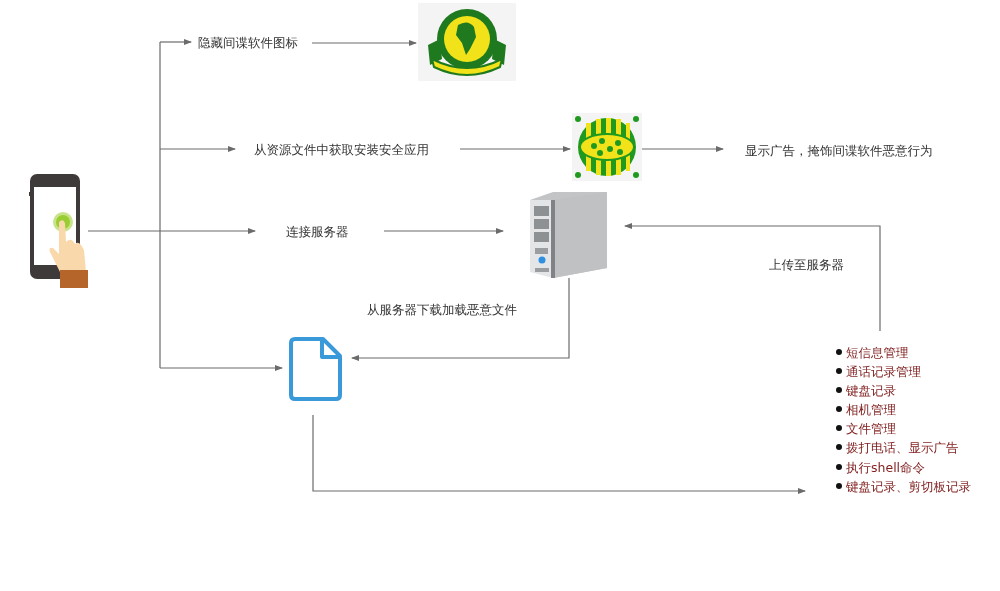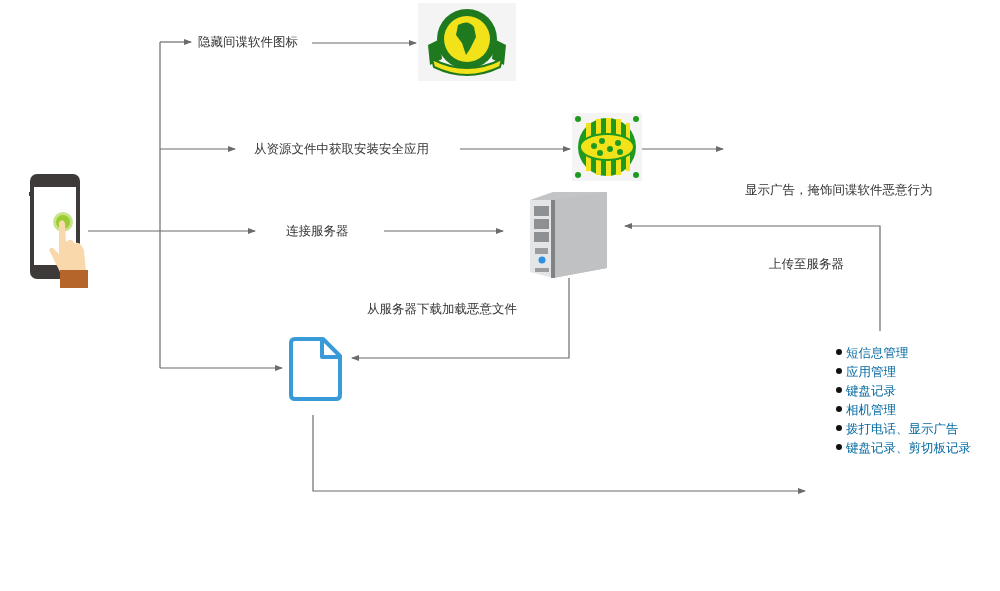--- a/index.html
+++ b/index.html
@@ -1,22 +1,22 @@
 <!DOCTYPE html>
 <html><head>
 <meta charset="utf-8">
 <style>
   html, body { margin: 0; padding: 0; background: #ffffff; }
   body { width: 1000px; height: 591px; position: relative; overflow: hidden;
          font-family: "DejaVu Sans", "Liberation Sans", sans-serif; color: #333333; }
-  .lbl { position: absolute; font-size: 12.5px; line-height: 16px; white-space: nowrap; color: #333; font-family: Liberation Mono, monospace; }
+  .lbl { position: absolute; font-size: 12.5px; line-height: 16px; white-space: nowrap; color: #333; }
   svg.wires { position: absolute; left: 0; top: 0; }
   .img { position: absolute; }
   .cap-list { position: absolute; left: 836px; top: 343px; margin: 0; padding: 0; list-style: none; }
-  .cap-list li { font-size: 12.5px; line-height: 19.1px; white-space: nowrap; color: #0369a1; }
+  .cap-list li { font-size: 12.5px; line-height: 19.1px; white-space: nowrap; color: #7f1d1d; }
   .cap-list .dot { display: inline-block; width: 6px; height: 6px; border-radius: 50%; background: #111;
                    margin-right: 4px; vertical-align: 2px; }
 </style>
 </head>
 <body>
 
 <svg class="wires" width="1000" height="591">
   <defs>
     <marker id="ah" markerWidth="8" markerHeight="8" refX="7" refY="4" orient="auto" markerUnits="userSpaceOnUse">
       <path d="M0,1 L8,4 L0,7 Z" fill="#6b6b6b"></path>
@@ -115,25 +115,27 @@
 
 <div class="img" style="left:289px; top:336px; width:54px; height:66px;">
   <svg width="54" height="66">
     <path d="M6,3 L34,3 L51,20 L51,59 Q51,63 47,63 L6,63 Q2,63 2,59 L2,7 Q2,3 6,3 Z" fill="#fff" stroke="#3a9ad9" stroke-width="4" stroke-linejoin="round"></path>
     <path d="M33,3 L33,21 L51,21" fill="none" stroke="#3a9ad9" stroke-width="4" stroke-linejoin="round"></path>
   </svg>
 </div>
 
 <div class="lbl" style="left:198px; top:35px;">隐藏间谍软件图标</div>
 <div class="lbl" style="left:254px; top:142px;">从资源文件中获取安装安全应用</div>
-<div class="lbl" style="left:745px; top:143px;margin-top:40px;">显示广告，掩饰间谍软件恶意行为</div>
+<div class="lbl" style="left:745px; top:143px;">显示广告，掩饰间谍软件恶意行为</div>
 <div class="lbl" style="left:286px; top:224px;">连接服务器</div>
 <div class="lbl" style="left:724px; top:257px;margin-left:45px;">上传至服务器</div>
 <div class="lbl" style="left:367px; top:302px;">从服务器下载加载恶意文件</div>
 
 <ul class="cap-list">
   <li><span class="dot"></span><span>短信息管理</span></li>
-  <li><span class="dot"></span><span>应用管理</span></li>
+  <li><span class="dot"></span><span>通话记录管理</span></li>
   <li><span class="dot"></span><span>键盘记录</span></li>
   <li><span class="dot"></span><span>相机管理</span></li>
+  <li><span class="dot"></span><span>文件管理</span></li>
   <li><span class="dot"></span><span>拨打电话、显示广告</span></li>
+  <li><span class="dot"></span><span>执行shell命令</span></li>
   <li><span class="dot"></span><span>键盘记录、剪切板记录</span></li>
 </ul>
 
 </body></html>

